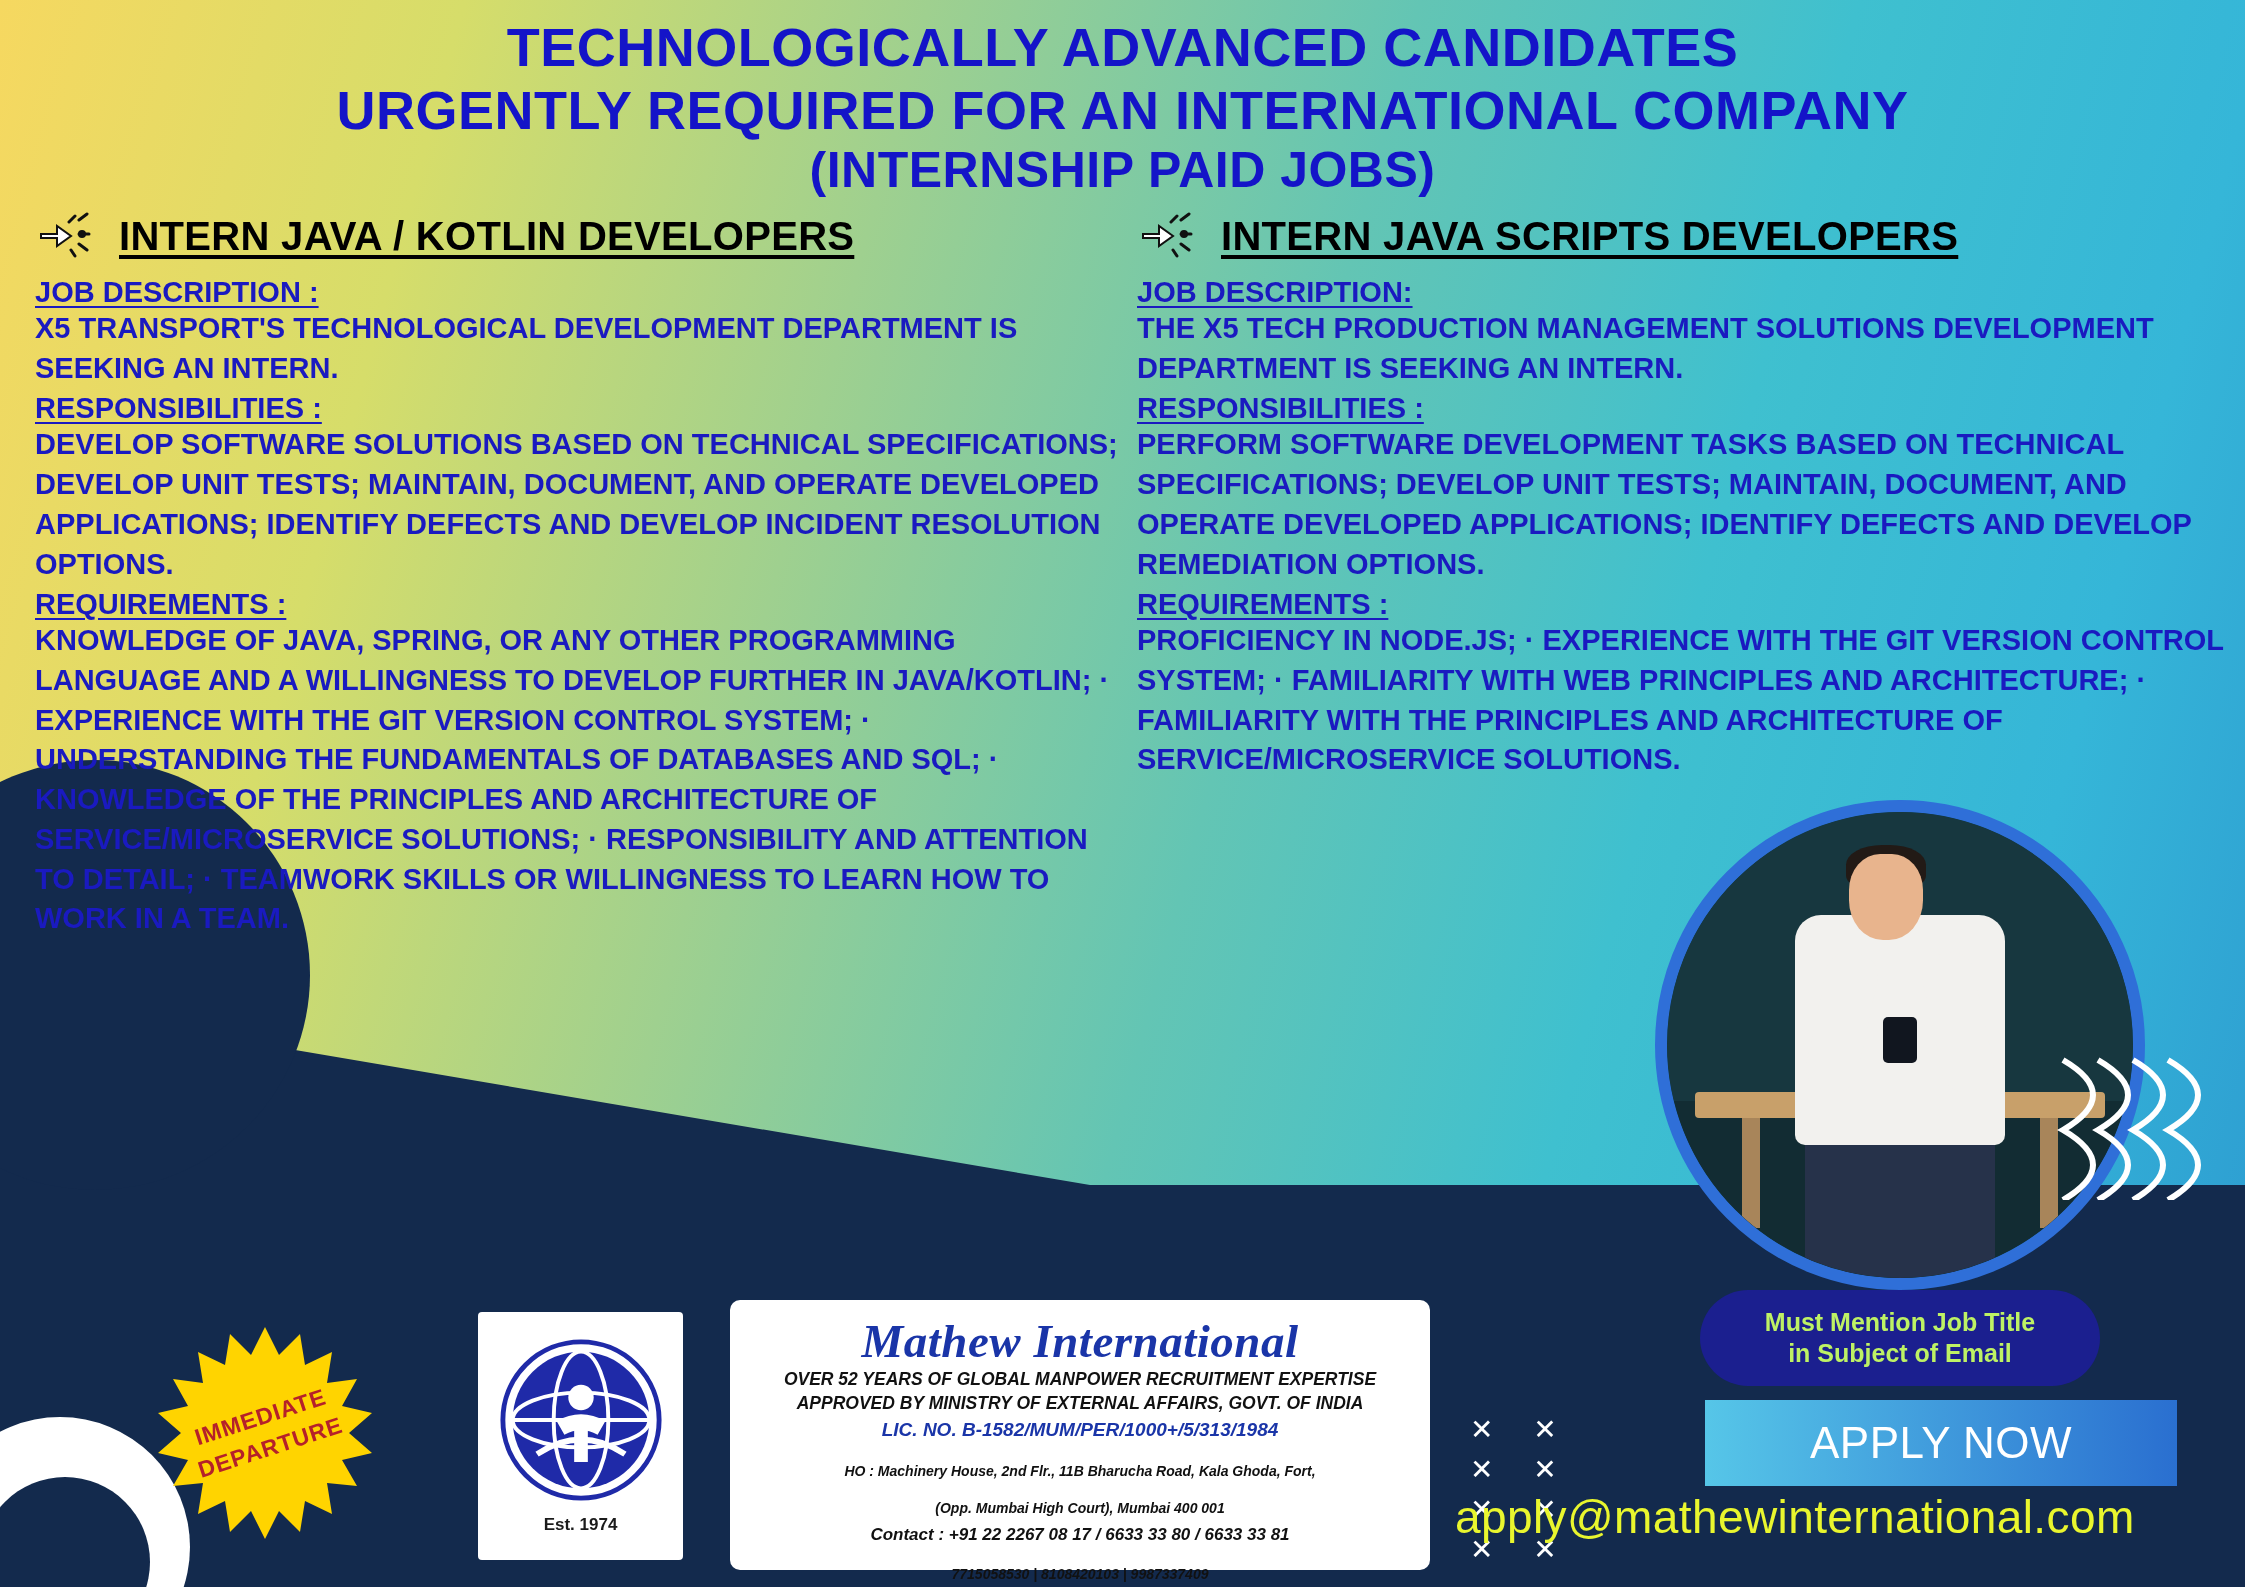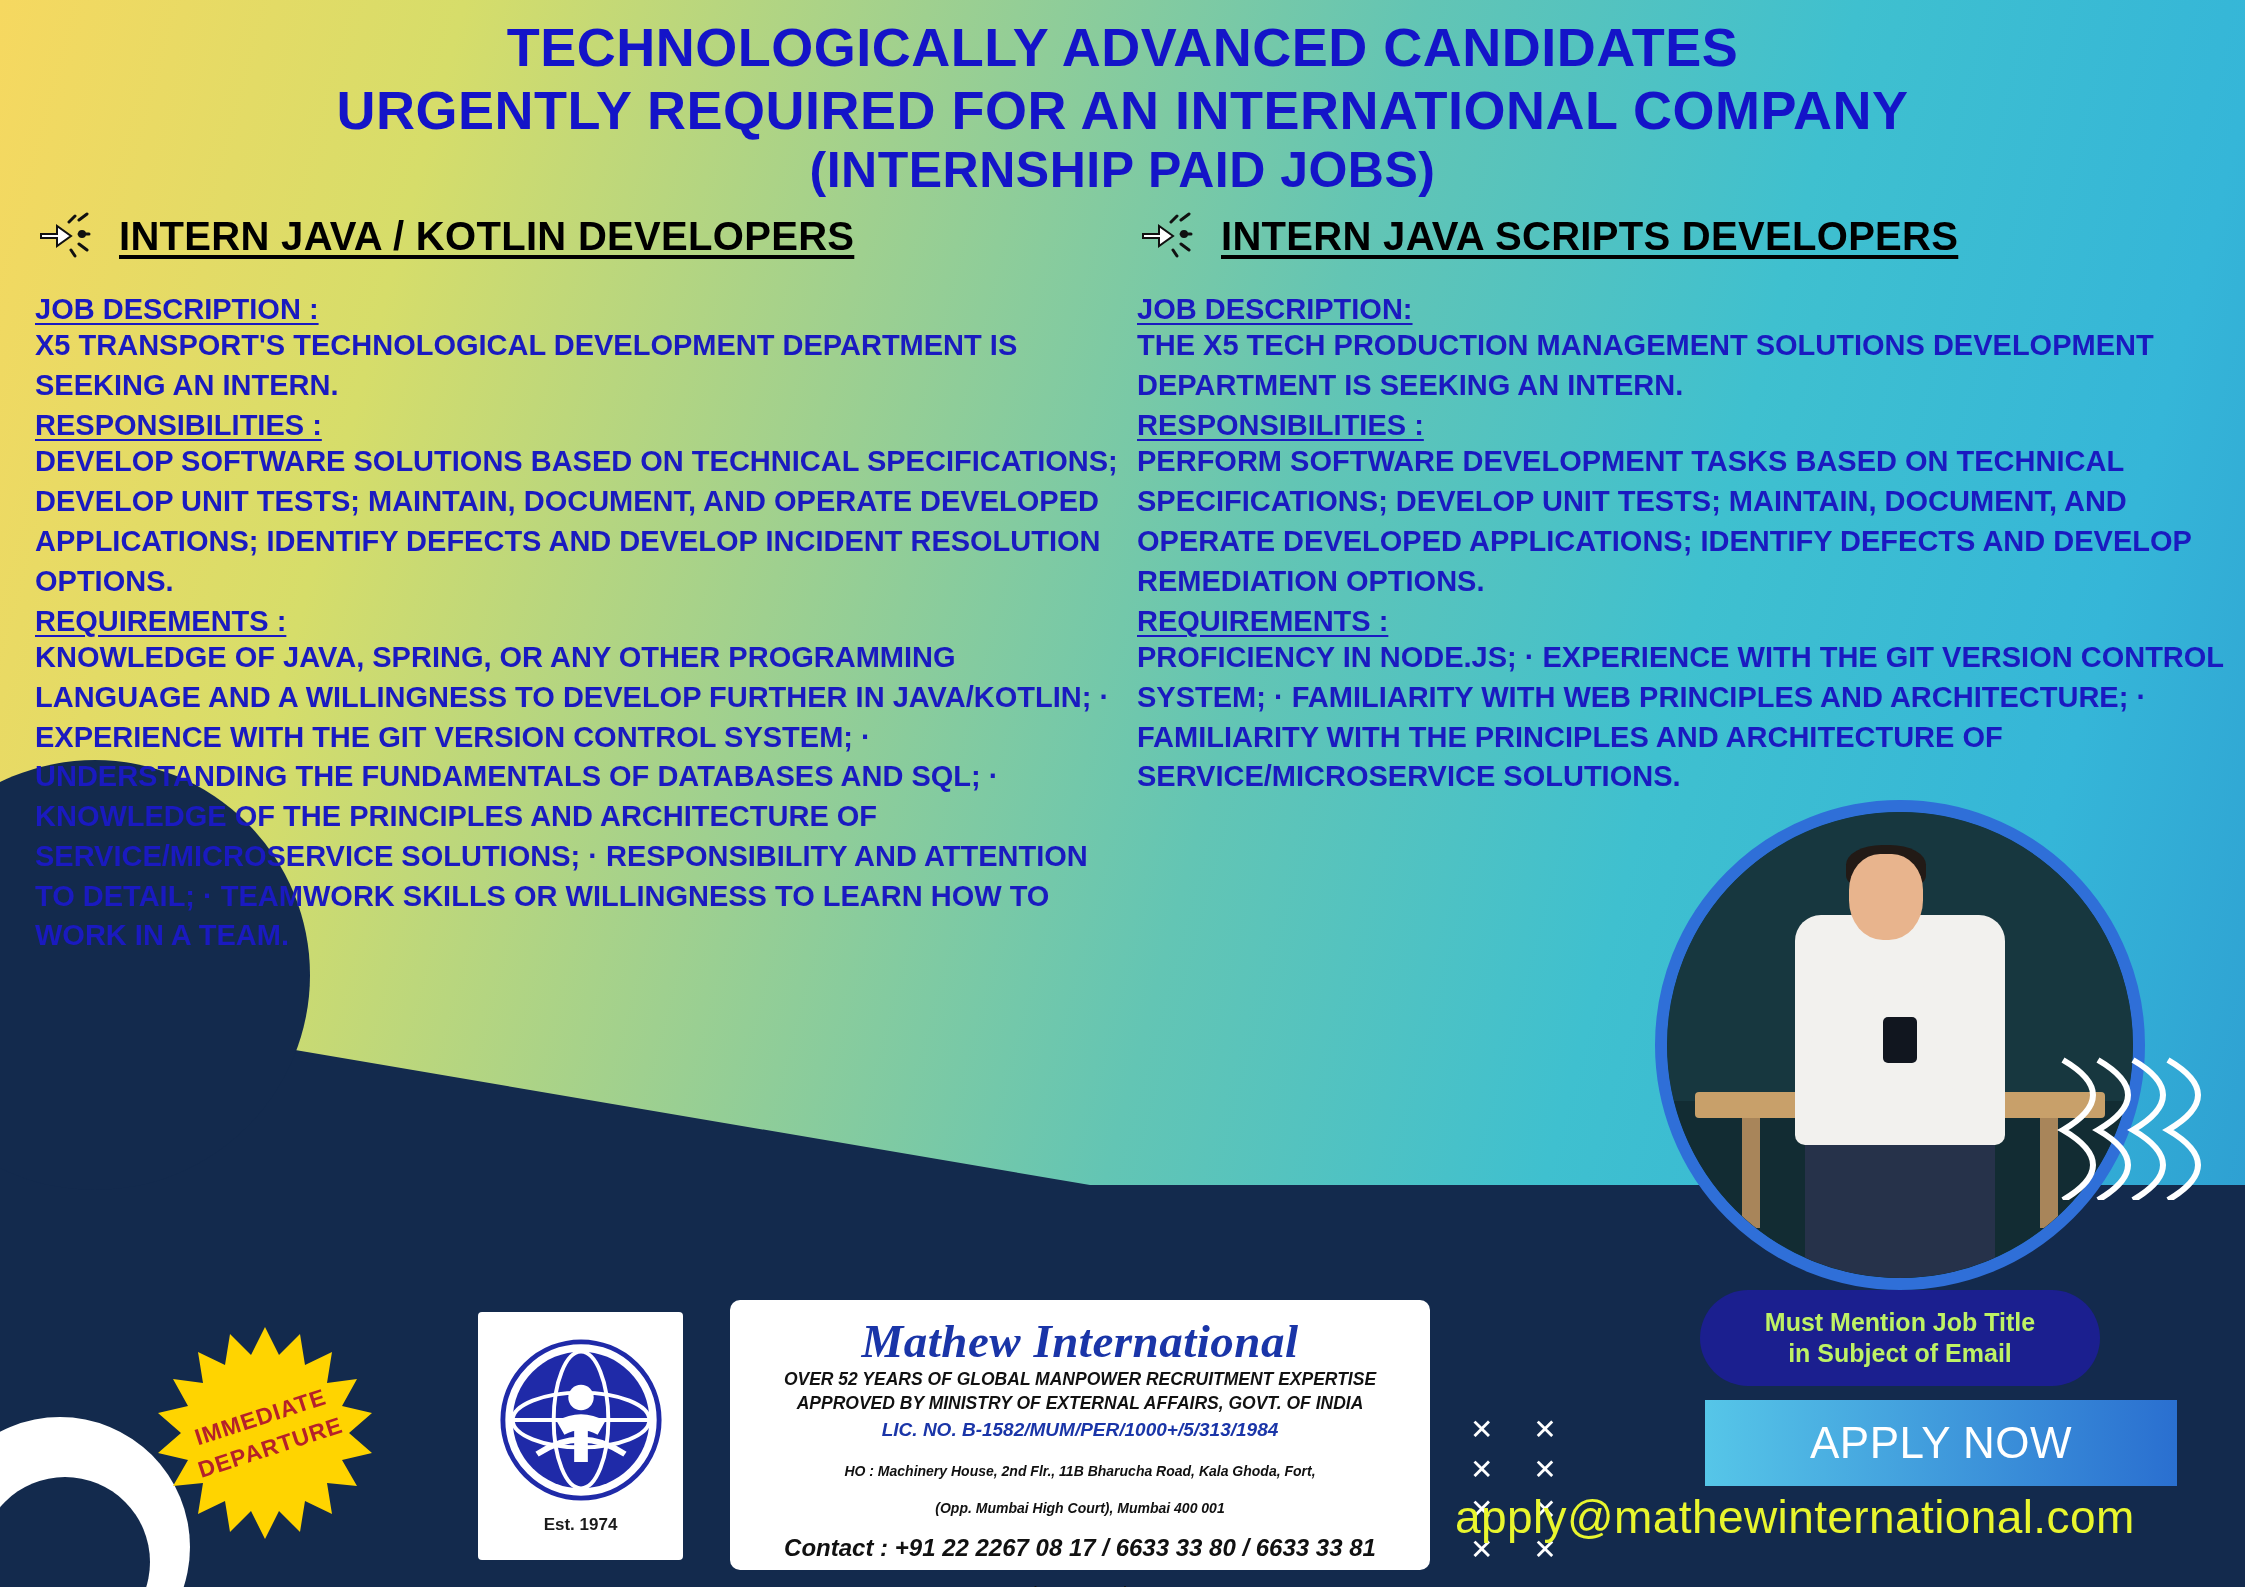--- a/index.html
+++ b/index.html
@@ -62,21 +62,21 @@
     position: absolute;
     top: 210px;
   }
   .col-left { left: 35px; width: 1085px; }
   .col-right { left: 1137px; width: 1100px; }
 
   .col-head {
     display: flex;
     align-items: center;
     gap: 18px;
-    margin-bottom: 31px;
+    margin-bottom: 14px;
   }
   .point-icon { width: 66px; height: 52px; flex: 0 0 66px; }
   .col-title {
     font-size: 40px;
     font-weight: bold;
     color: #000000;
     text-decoration: underline;
     text-underline-offset: 5px;
     letter-spacing: 0.3px;
   }
@@ -228,26 +228,26 @@
   }
   .company-addr {
     font-size: 14px;
     font-weight: bold;
     font-style: italic;
     color: #111111;
     line-height: 1.4;
     margin-top: 18px;
   }
   .company-contact {
-    font-size: 24px;
+    font-size: 17px;
     font-weight: bold;
     font-style: italic;
     color: #111111;
     line-height: 1.4;
-    margin-top: 12px;
+    margin-top: 4px;
   }
 </style>
 </head>
 <body>
 
 <div id="poster">
 
   <div class="gradient-panel2"></div>
   <div class="corner-arc"></div>
   <div class="bottom-left-arc"></div>

